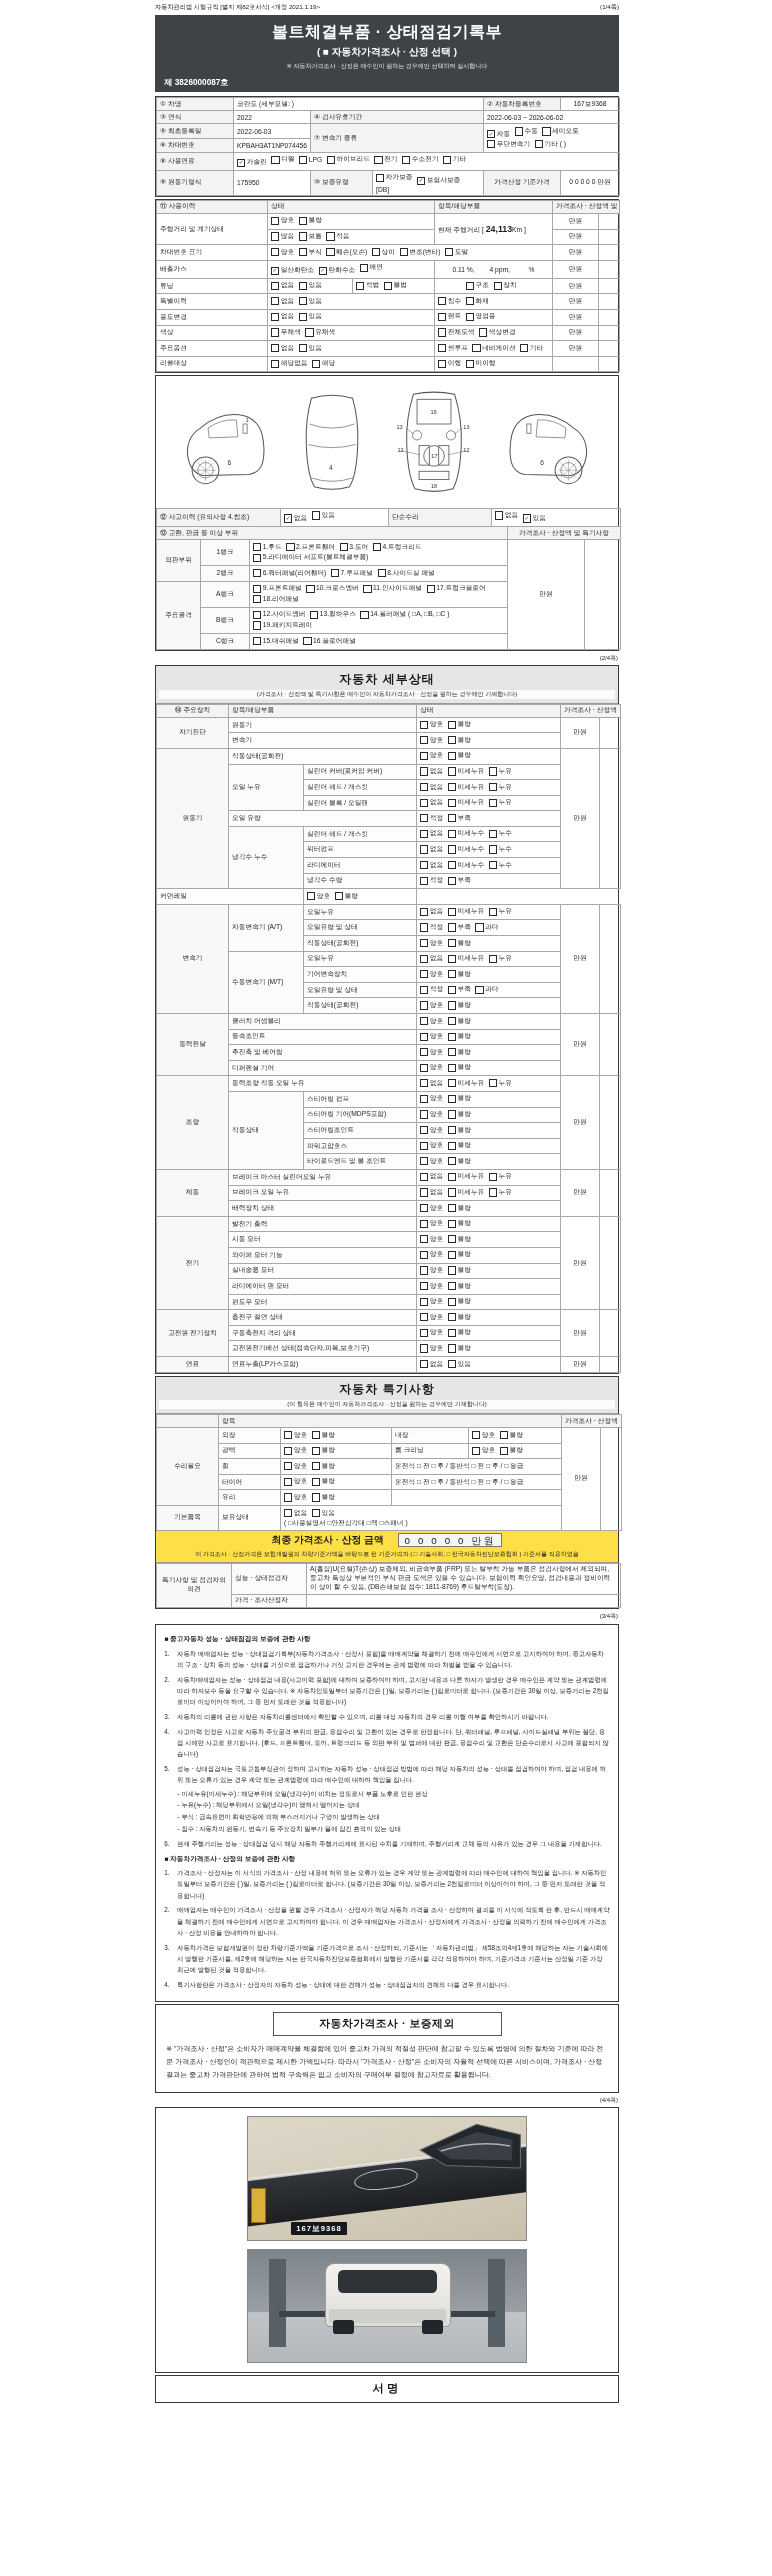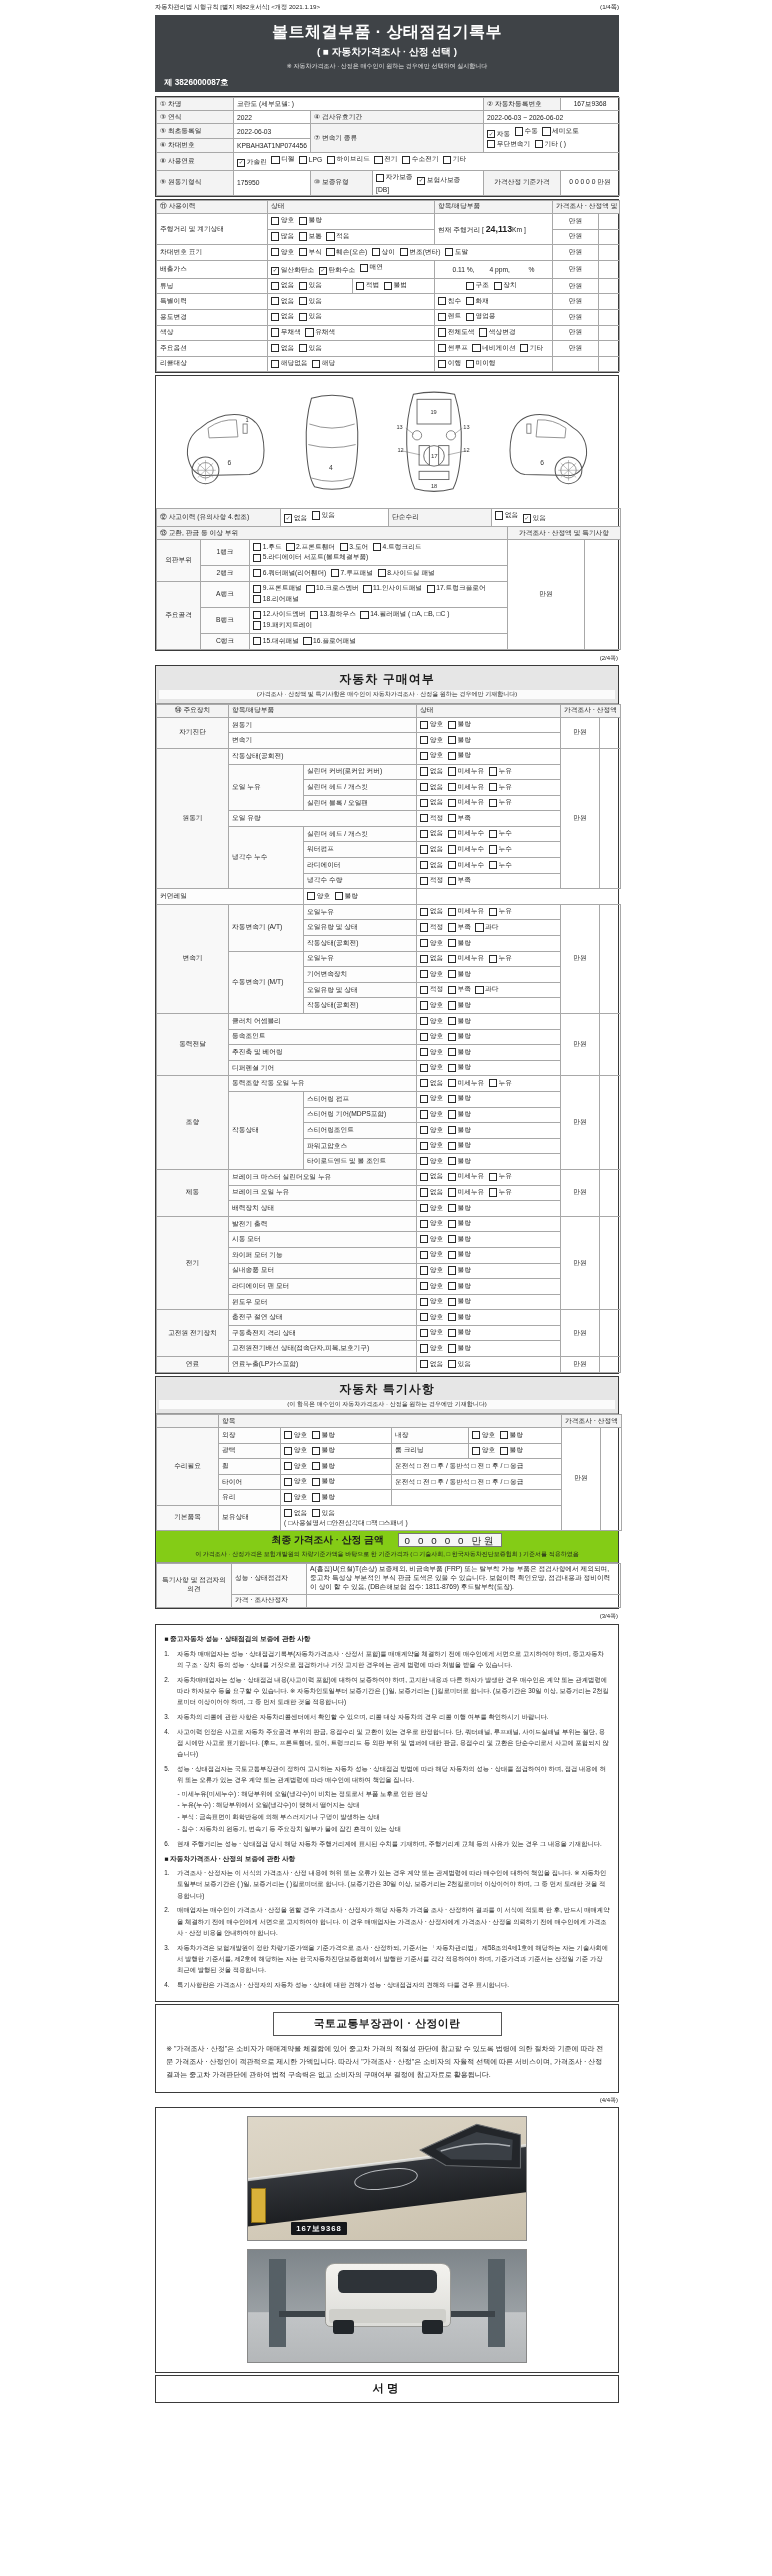--- a/index.html
+++ b/index.html
@@ -30,21 +30,21 @@
   .pre{white-space:pre;}
   .cb{display:inline-flex;align-items:center;gap:1.5px;margin-right:4.6px;white-space:nowrap;}
   .bx{width:6.2px;height:6.2px;border:1px solid #2a2a2a;display:inline-flex;align-items:center;justify-content:center;font-size:5.7px;font-weight:bold;line-height:1;flex:0 0 auto;background:#fff;}
   .bxline{margin:1px 0;}
   .big-odo{font-size:8.8px;font-weight:bold;}
   .pagemark{text-align:right;font-size:6px;padding:1.5px 1px 2.1px 0;}
   
   .diagwrap{display:flex;justify-content:space-around;align-items:center;padding:4.1px 5.2px;height:123px;}
   .diagwrap svg{display:block;}
   
-  .finalbar{background:#84cc16;border-bottom:0.5px solid #9a9a9a;text-align:center;padding:3.6px 2.1px 3.1px 2.1px;}
+  .finalbar{background:#fde047;border-bottom:0.5px solid #9a9a9a;text-align:center;padding:3.6px 2.1px 3.1px 2.1px;}
   .finalbar .fa{font-size:9.8px;font-weight:bold;margin-right:12.4px;}
   .finalbar .fv{font-size:9.8px;letter-spacing:2.6px;border:0.5px solid #777;background:#f6f6f6;padding:0.5px 5.2px;}
   .finalbar .fnote{font-size:6px;margin-top:2.6px;}
   
   .notesbody{padding:5.2px 8.2px 7.2px 8.2px;}
   .nhead{font-size:6.7px;font-weight:bold;margin:5.2px 0 2.1px 0;}
   .nitem{display:flex;gap:3.6px;font-size:6.3px;line-height:1.78;margin:3.6px 0;}
   .nitem .nn{flex:0 0 9.3px;}
   .nitem .nt{white-space:normal;}
   .nsub{display:flex;gap:3.1px;font-size:6.3px;line-height:1.7;margin:1px 0 1px 13.4px;}
@@ -628,21 +628,21 @@
             </td>
           </tr>
         </tbody>
       </table>
   </div>
 
   <div class="pagemark">(2/4쪽)</div>
 
   <div class="sec">
     <div class="secTitle">
-      <div class="big">자동차 구매여부</div>
+      <div class="big">자동차 세부상태</div>
       <div class="sub">(가격조사 · 산정액 및 특기사항은 매수인이 자동차가격조사 · 산정을 원하는 경우에만 기재합니다)</div>
     </div>
     <table>
         <colgroup>
           <col style="width: 72px;">
           <col style="width: 75px;">
           <col style="width: 113px;">
           <col style="width: 144px;">
           <col style="width: 39px;">
           <col style="width: 20.6px;">
@@ -1429,21 +1429,21 @@
           </div>
           <div class="nitem">
             <span class="nn">4.</span>
             <span class="nt">특기사항란은 가격조사 · 산정자의 자동차 성능 · 상태에 대한 견해가 성능 · 상태점검자의 견해와 다를 경우 표시합니다.</span>
           </div>
         </div>
     </div>
   </div>
 
   <div class="sanbox">
-    <div class="saninner">국토교통부장관이 · 산정이란</div>
+    <div class="saninner">자동차가격조사 · 보증제외</div>
     <div class="santext">※ "가격조사 · 산정"은 소비자가 매매계약을 체결함에 있어 중고차 가격의 적절성 판단에 참고할 수 있도록 법령에 의한 절차와 기준에 따라 전문 가격조사 · 산정인이 객관적으로 제시한 가액입니다. 따라서 "가격조사 · 산정"은 소비자의 자율적 선택에 따른 서비스이며, 가격조사 · 산정 결과는 중고차 가격판단에 관하여 법적 구속력은 없고 소비자의 구매여부 결정에 참고자료로 활용됩니다.</div>
   </div>
 
   <div class="pagemark">(4/4쪽)</div>
 
   <div class="sec">
     <div class="photoarea">
       <div class="photo photo1">
         <div class="grillechrome"></div>
         <div class="grille"></div>

